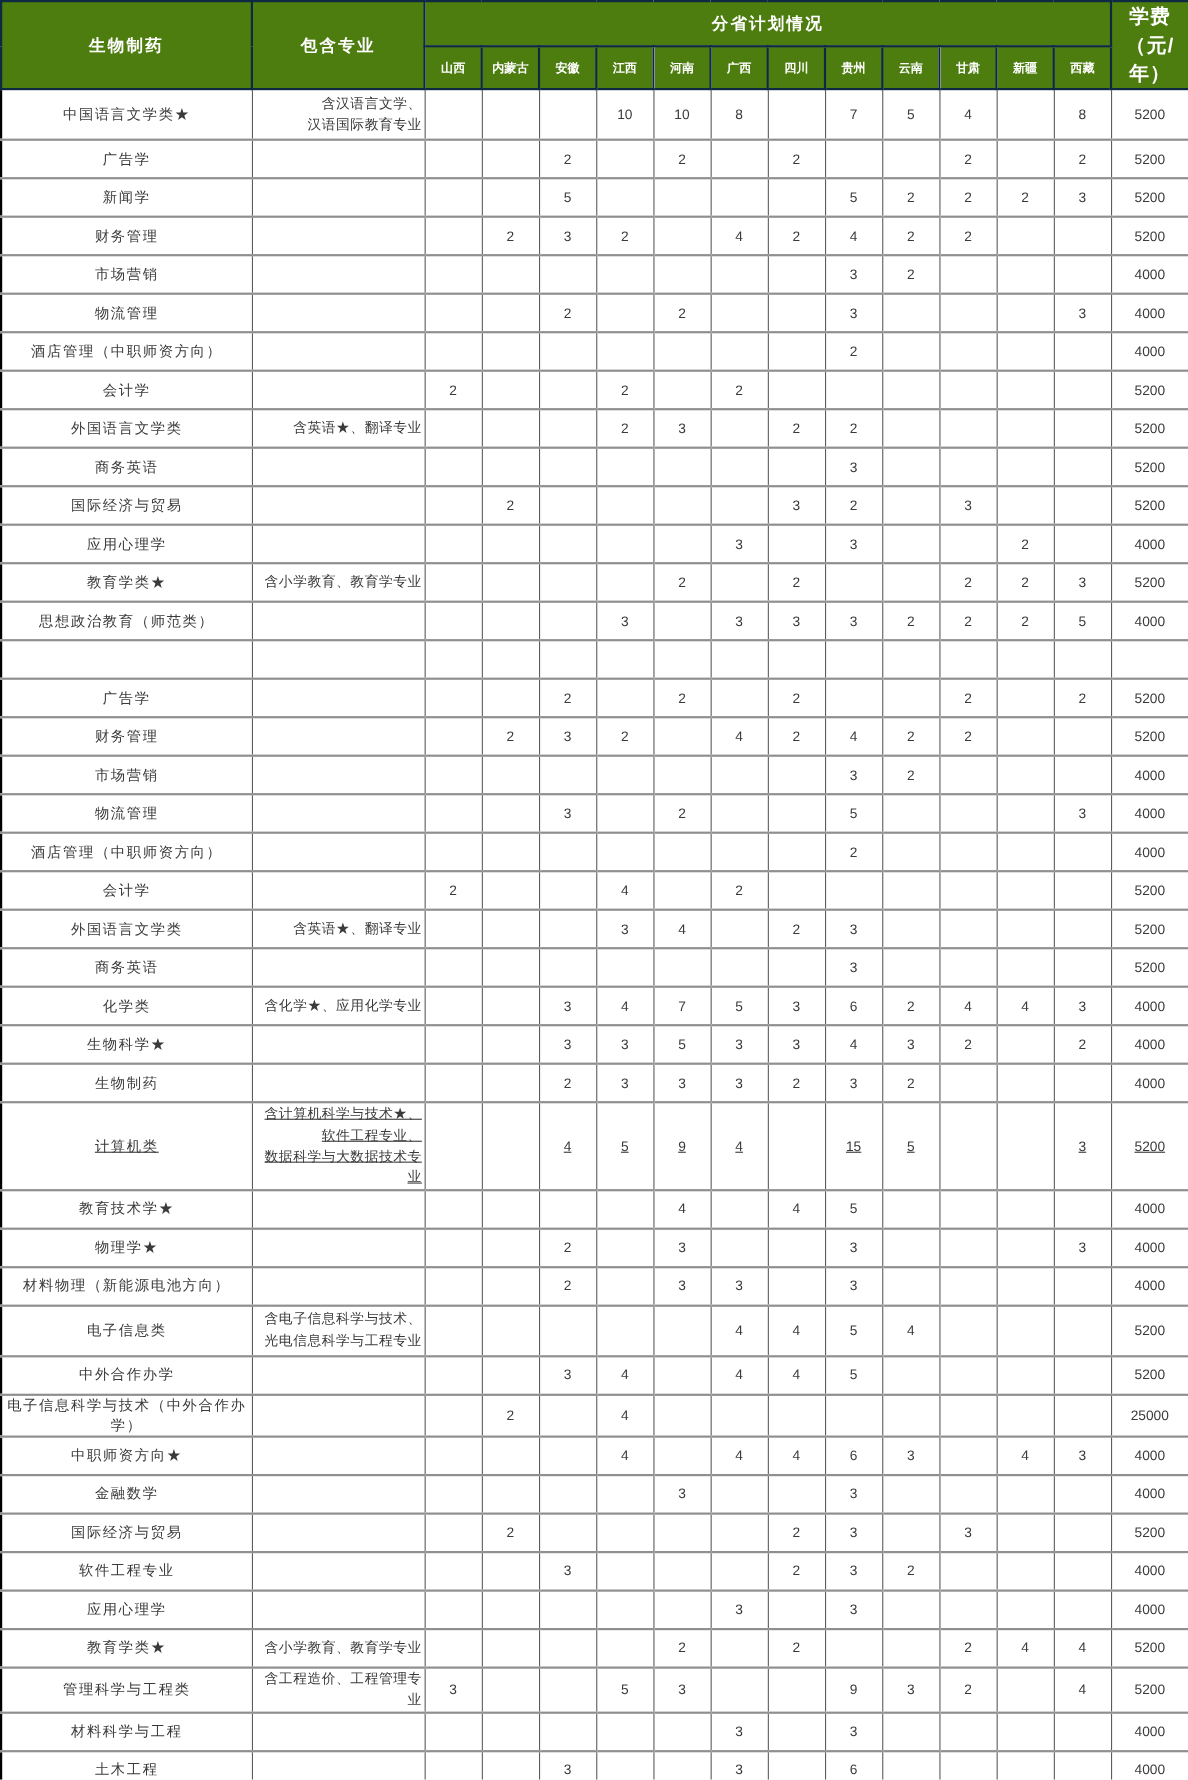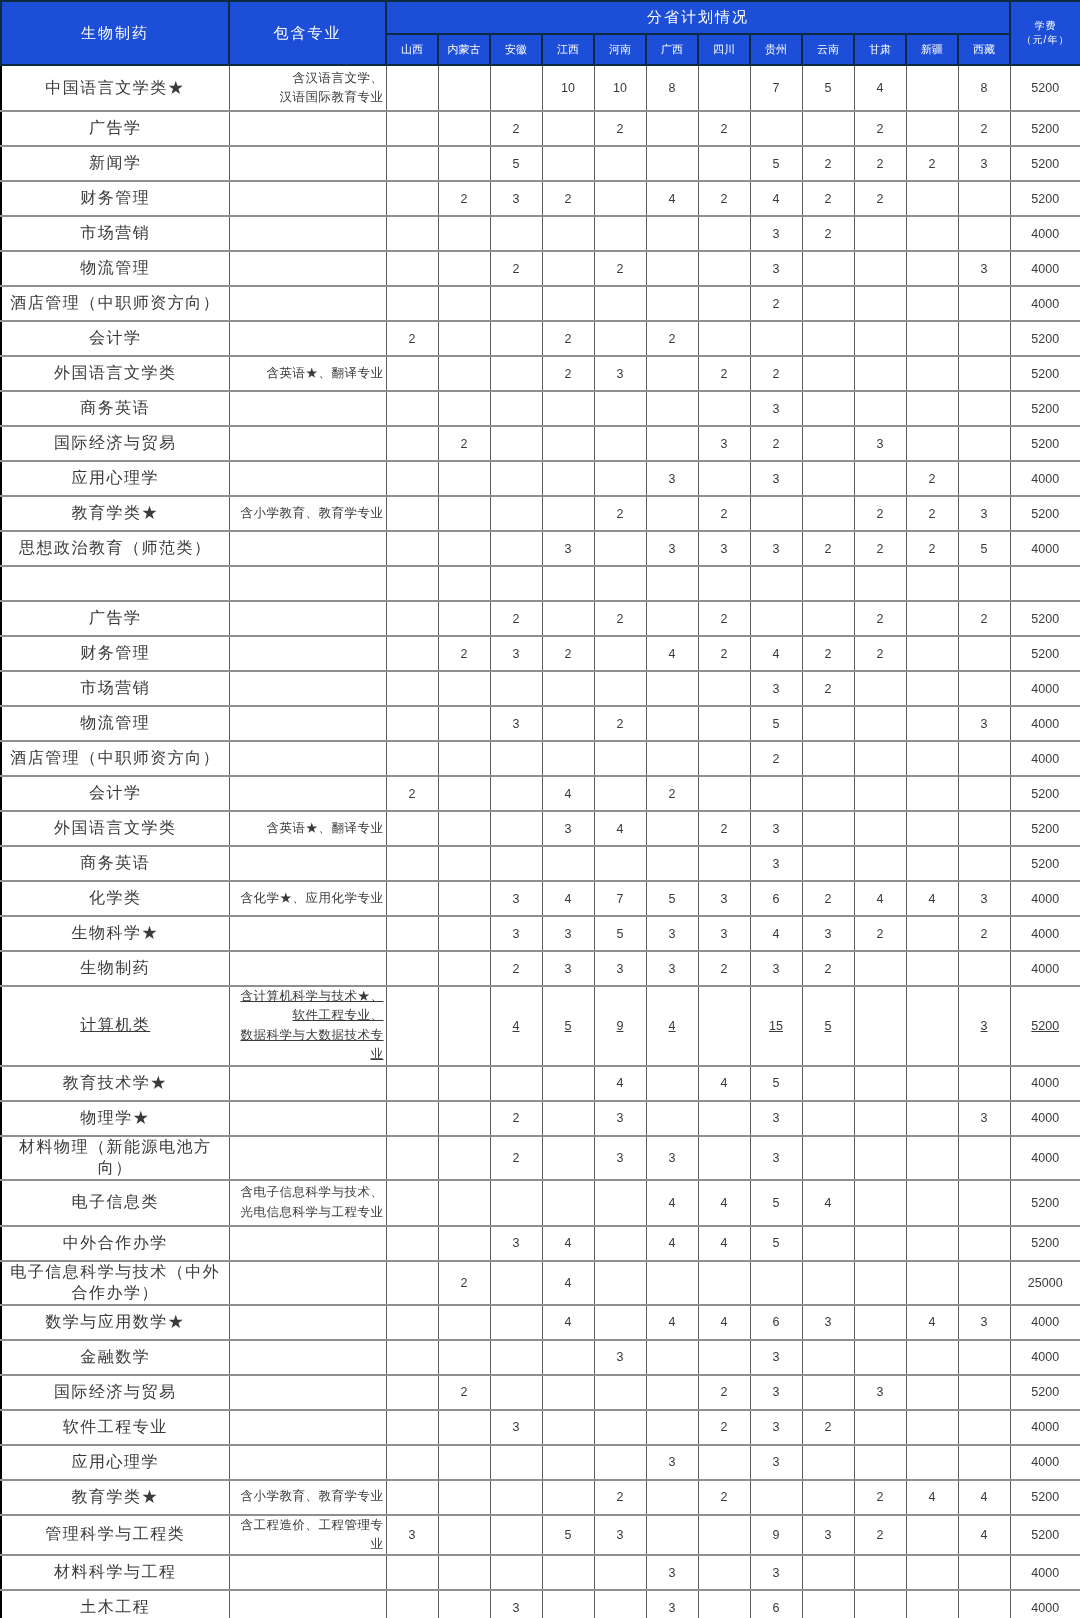--- a/index.html
+++ b/index.html
@@ -15,40 +15,40 @@
     border: 2px solid #000000;
   }
   th, td {
     padding: 0 2px;
     text-align: center;
     vertical-align: middle;
     overflow: hidden;
   }
   
   thead th {
-    background: #1d4ed8;
+    background: #4d7c0f;
     color: #ffffff;
-    font-weight: normal;
+    font-weight: bold;
     border: 2px solid #0E2A43;
   }
   .h-group   { height: 31px; font-size: 15px; letter-spacing: 2px; }
   .h-major, .h-included { font-size: 15px; letter-spacing: 2px; }
-  .h-fee     { font-size: 10px; white-space: pre-line; line-height: 1.45; letter-spacing: 1px; }
+  .h-fee     { font-size: 18px; white-space: pre-line; line-height: 1.45; letter-spacing: 1px; }
   .h-prov    { height: 29px; font-size: 11px; letter-spacing: 0px; }
   
   tbody td {
     border-left: 1px solid #5C5C5C;
     border-right: 1px solid #5C5C5C;
     border-top: 2px solid #8F8F8F;
     border-bottom: 2px solid #8F8F8F;
     color: #3A3A3A;
     height: 33px;
     background: #ffffff;
   }
-  tbody td.major-cell    { font-size: 16px; letter-spacing: 1.5px; margin-top: 24px; }
+  tbody td.major-cell    { font-size: 13px; letter-spacing: 1.5px; margin-top: 24px; }
   tbody td.included-cell { font-size: 12.5px; white-space: pre-line; line-height: 1.55; letter-spacing: 0.5px; text-align: right; }
   tbody td.plan-cell     { font-size: 12.5px; }
   tbody td.tuition-cell  { font-size: 12.5px; }
   tr.h2 td { height: 44px; }
   tr.h3 td { height: 46px; text-decoration: underline; }
   tr.thick-top td { border-top: 4px solid #A3A3A3; }
   col.c-major    { width: 228px; }
   col.c-included { width: 157px; }
   col.c-prov     { width: 52px; }
   col.c-fee      { width: 71px; }
@@ -658,21 +658,21 @@
           <td class="plan-cell"></td>
           <td class="plan-cell"></td>
           <td class="plan-cell"></td>
           <td class="plan-cell"></td>
           <td class="plan-cell"></td>
           <td class="plan-cell"></td>
           <td class="plan-cell"></td>
           <td class="tuition-cell">25000</td>
         </tr>
         <tr>
-          <td class="major-cell">数学与应用数学★</td>
+          <td class="major-cell">中职师资方向★</td>
           <td class="included-cell"></td>
           <td class="plan-cell"></td>
           <td class="plan-cell"></td>
           <td class="plan-cell"></td>
           <td class="plan-cell">4</td>
           <td class="plan-cell"></td>
           <td class="plan-cell">4</td>
           <td class="plan-cell">4</td>
           <td class="plan-cell">6</td>
           <td class="plan-cell">3</td>

